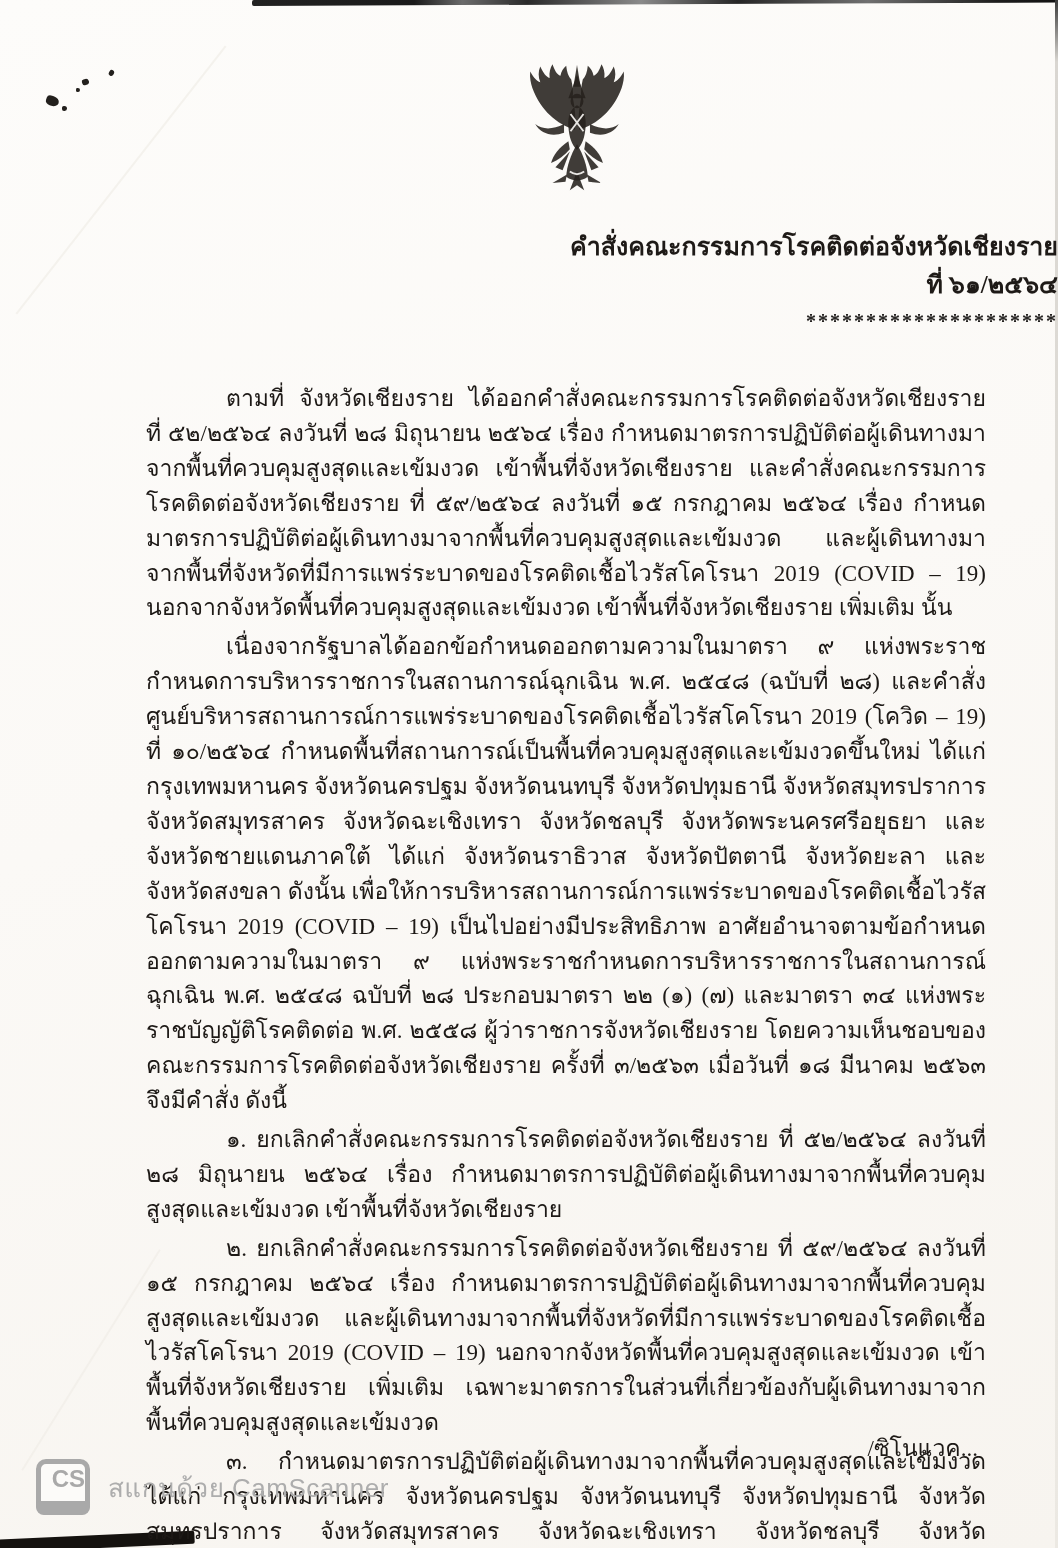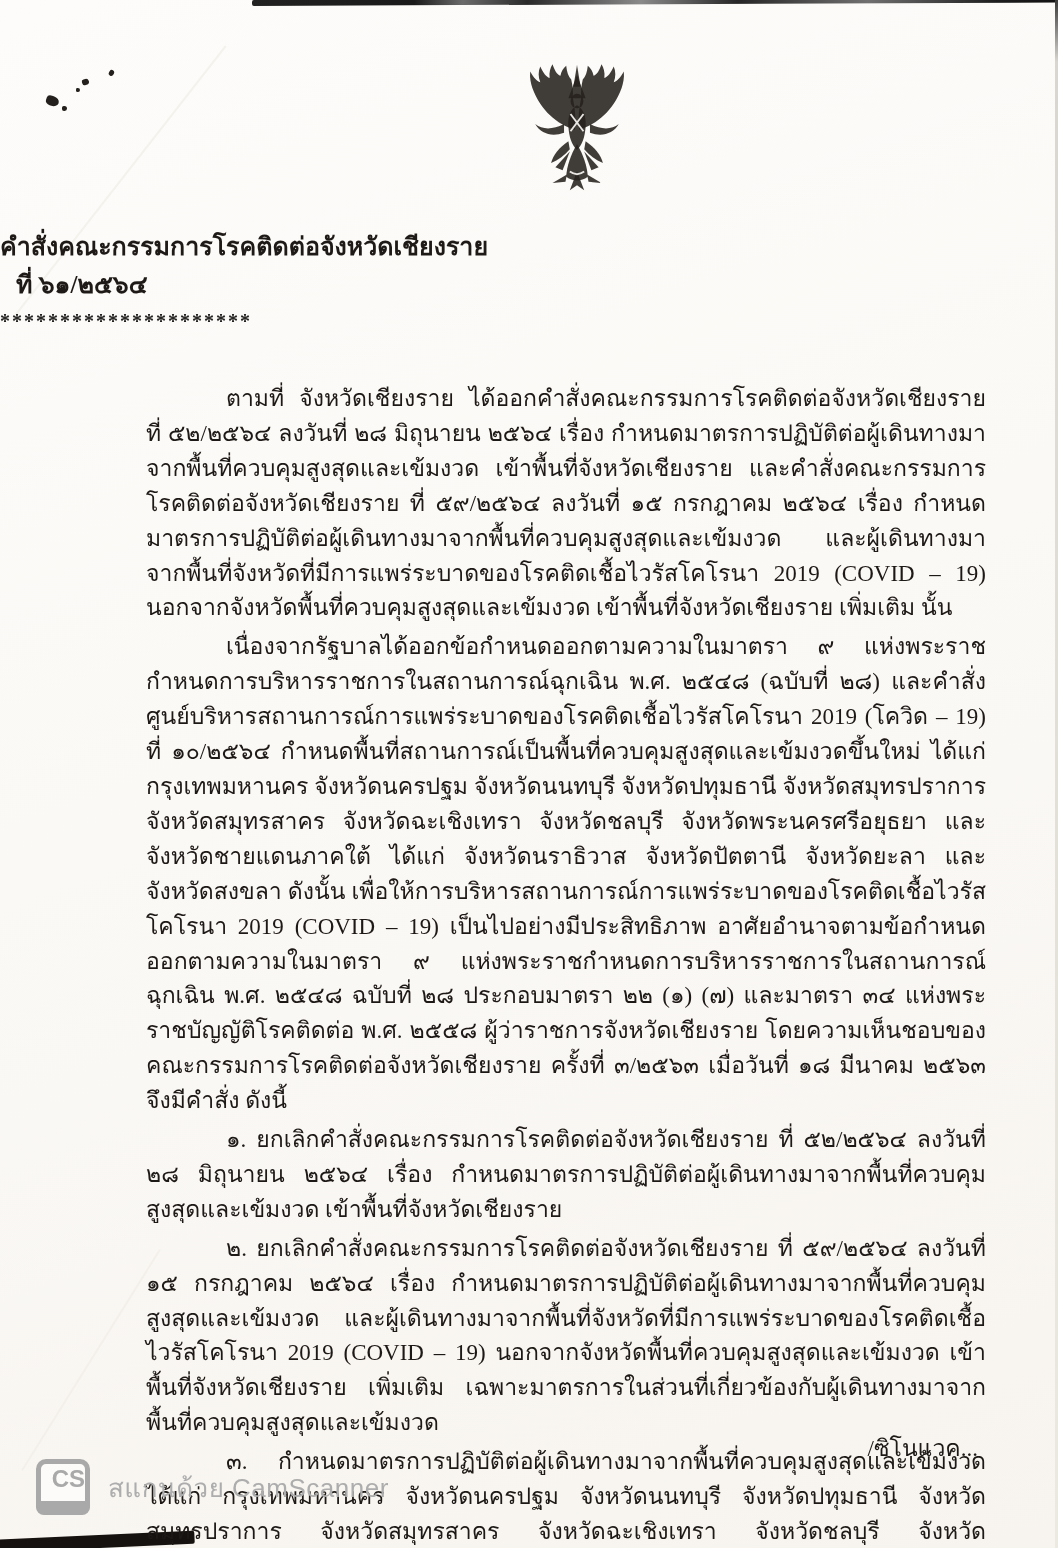--- a/index.html
+++ b/index.html
@@ -24,21 +24,21 @@
   }
   .scan-bottom-wedge{
     position:absolute;left:-10px;bottom:-5px;width:205px;height:13px;
     background:#15120f;transform:rotate(-2.6deg);transform-origin:left bottom;border-radius:2px;
   }
   .speck{position:absolute;background:#23201d;border-radius:40% 60% 55% 45%;}
   .crease{position:absolute;background:#efece6;opacity:.65;}
   
   .emblem{position:absolute;left:505px;top:52px;width:144px;height:160px;}
   
-  .header{position:absolute;left:0;top:228px;width:100%;text-align:left;}
+  .header{position:absolute;left:0;top:228px;width:100%;text-align:right;}
   .h-title{font-size:25px;font-weight:bold;line-height:38px;}
   .h-number{font-size:25px;font-weight:bold;line-height:38px;padding-left:16px;}
   .h-subject{font-size:24px;font-weight:bold;line-height:38px;}
   .h-sep{font-size:20px;font-weight:bold;letter-spacing:2px;margin-top:6px;color:#242220;}
   
   .body-text{
     position:absolute;left:142px;top:378px;width:848px;
     font-size:23px;line-height:34.9px;text-align:justify;text-align-last:left;
     color:#1d1916;
   }

